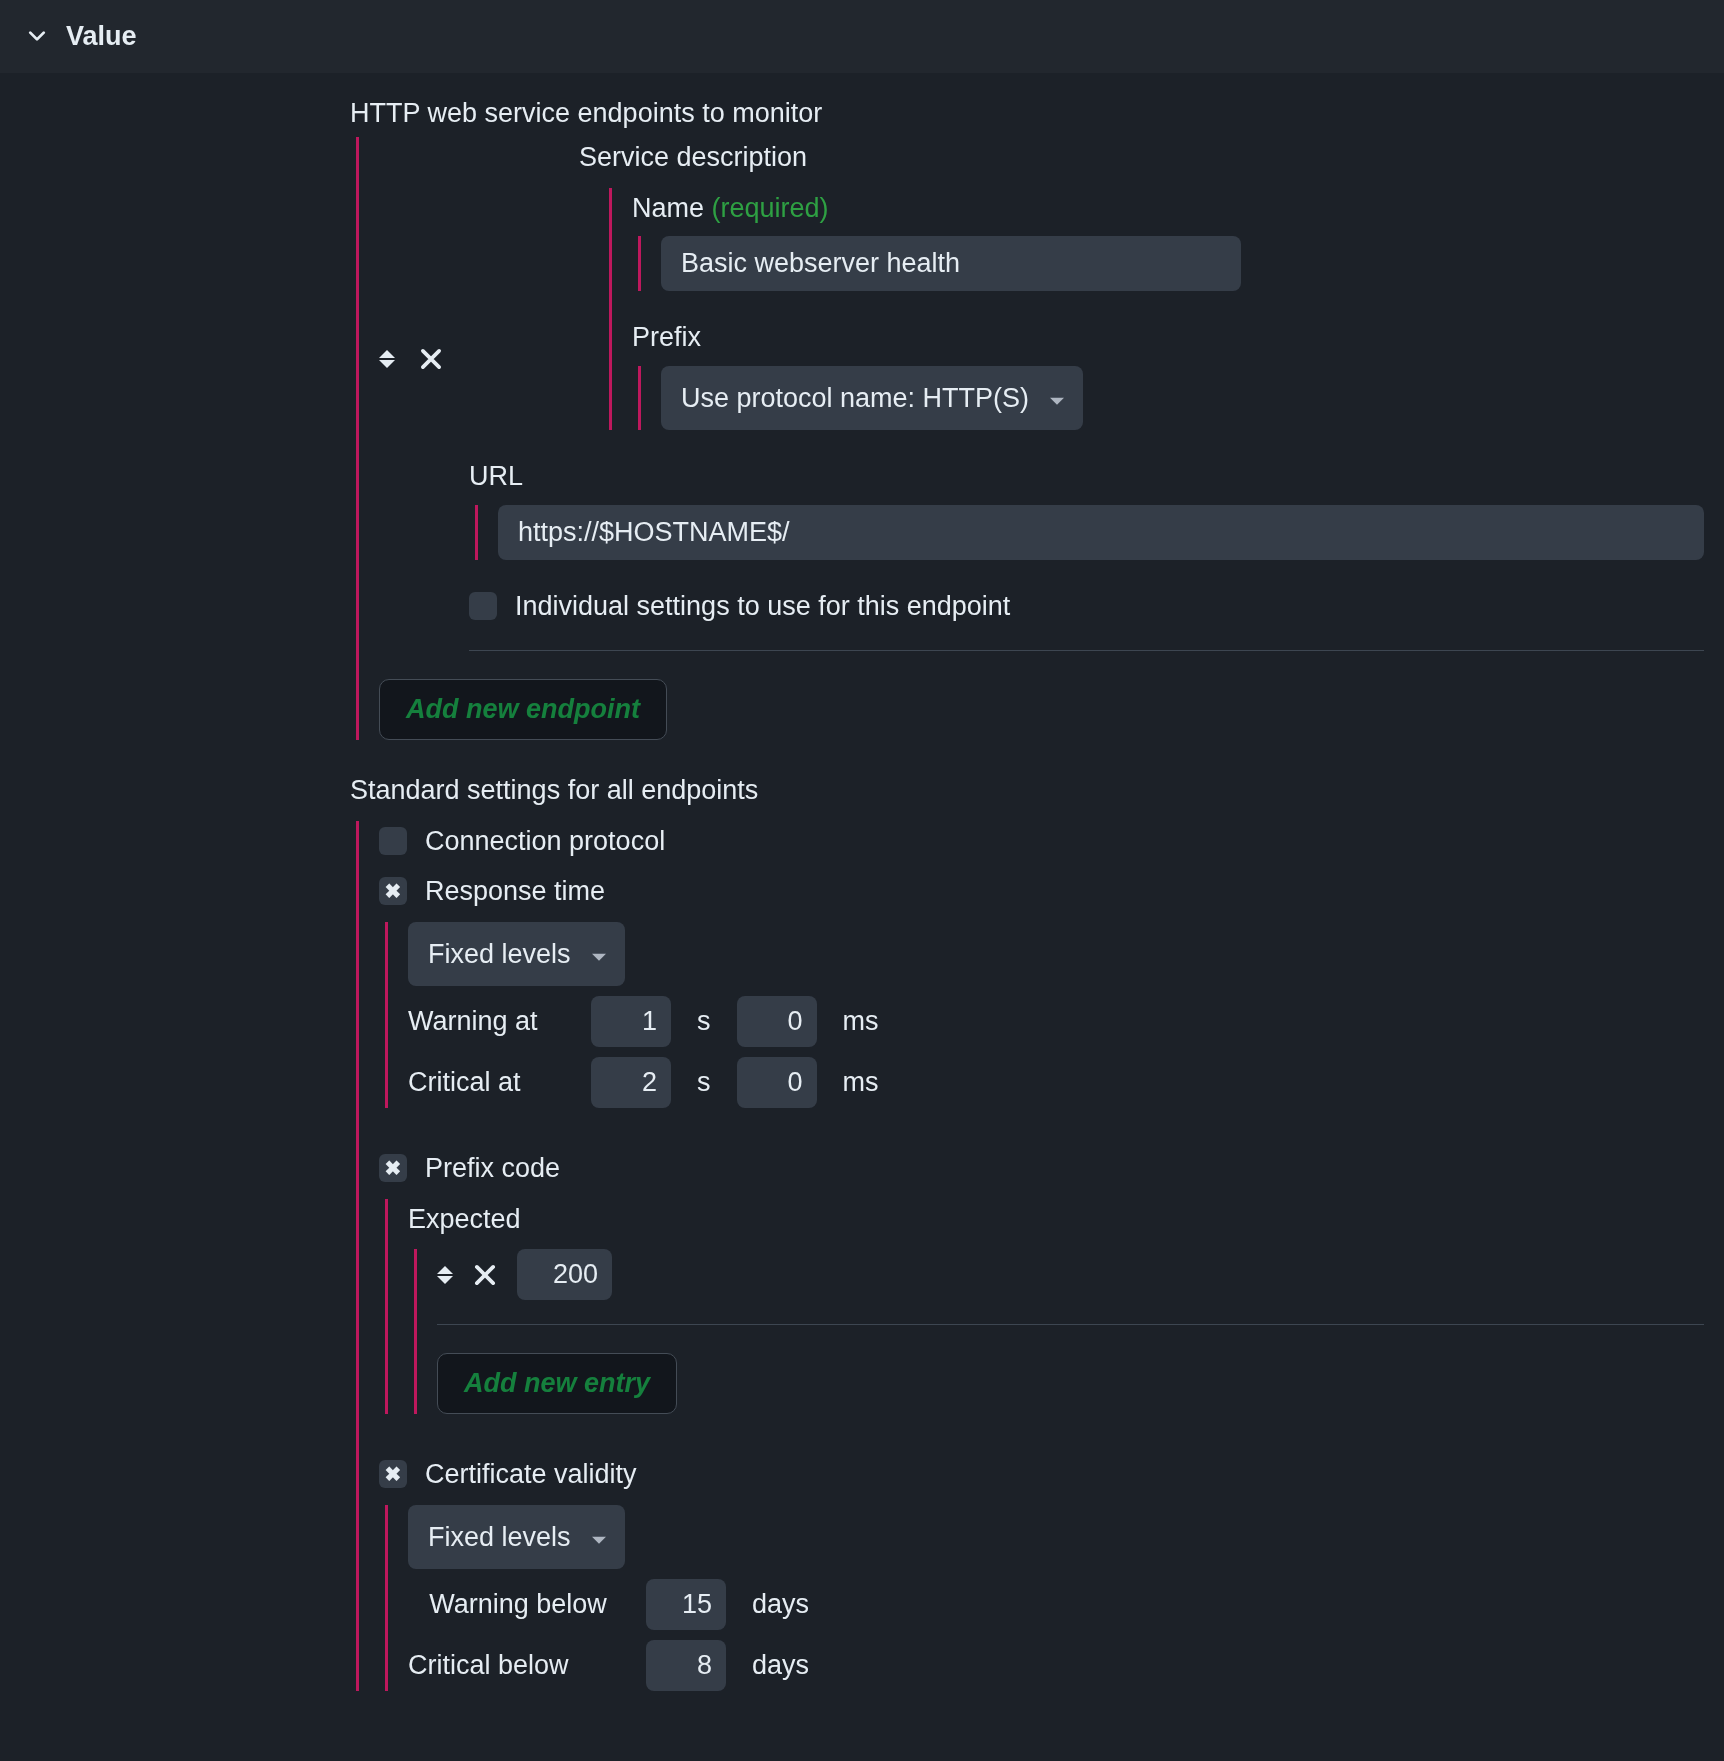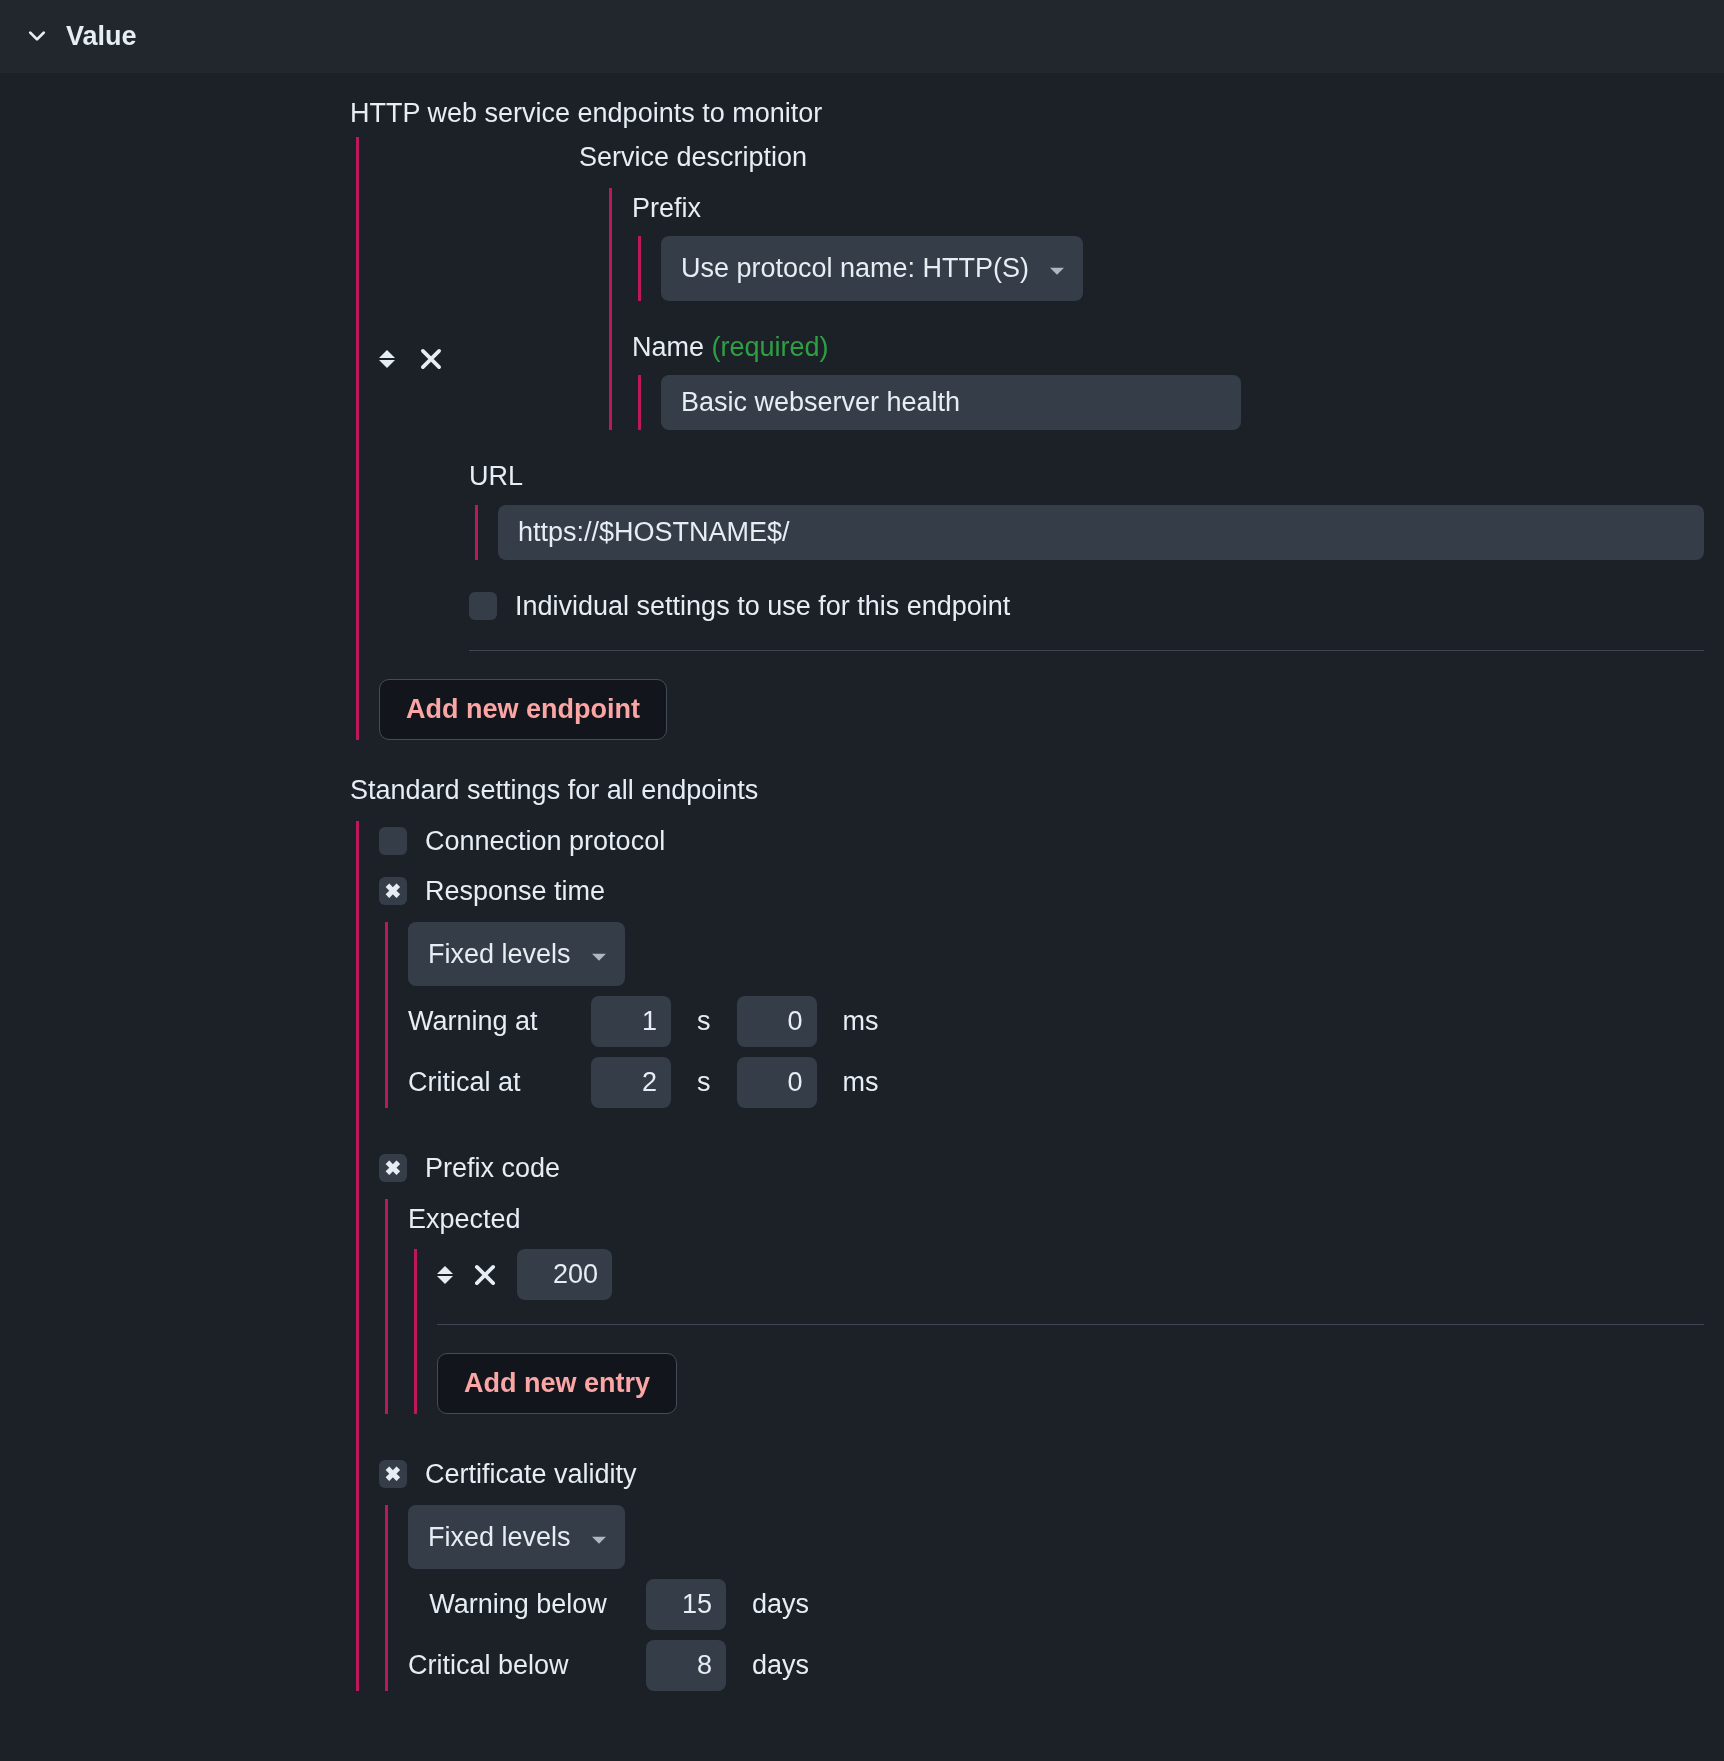--- a/index.html
+++ b/index.html
@@ -87,27 +87,28 @@
     cursor: pointer;
   }
   .checkbox.checked::before {
     content: "✖";
     color: #e6edf3;
     font-size: 20px;
     font-weight: 700;
   }
   .button {
     background: #12161c;
-    color: #fca5a5;
+    color: #15803d;
     border: 1px solid #444c56;
     border-radius: 10px;
     padding: 14px 26px;
     font-size: 27px;
     font-weight: 600;
     cursor: pointer;
+    font-style: italic;
   }
   .icon-btn {
     width: 28px; height: 28px;
     display: inline-flex;
     align-items: center;
     justify-content: center;
     cursor: pointer;
     color: #e6edf3;
   }
   .divider {
@@ -181,40 +182,40 @@
                 <path d="M3 3 L13 13 M13 3 L3 13" stroke="#e6edf3" stroke-width="2.3" stroke-linecap="round"></path>
               </svg>
           </span>
         </div>
 
         <div style="flex:1;">
           <div style="padding-left:110px;">
             <div class="label">Service description</div>
             <div class="indent-bar" style="margin-left:30px;">
               <div class="field-block">
+                <div class="label">
+                  <span>Name</span>
+                  <span class="required">(required)</span>
+                </div>
+                <div class="indent-bar" style="margin-top:8px;">
+                  <input class="input wide" value="Basic webserver health" style="">
+                </div>
+              </div>
+
+              <div class="field-block">
                 <div class="label">Prefix</div>
                 <div class="indent-bar" style="margin-top:8px;">
                   <div class="select">
                     <span>Use protocol name: HTTP(S)</span>
                     <span class="select-caret">
                       <svg class="caret-down-svg" viewBox="0 0 16 10">
                           <path d="M1 1 L8 8 L15 1 Z" fill="#aeb6c1"></path>
                         </svg>
                     </span>
                   </div>
-                </div>
-              </div>
-
-              <div class="field-block">
-                <div class="label">
-                  <span>Name</span>
-                  <span class="required">(required)</span>
-                </div>
-                <div class="indent-bar" style="margin-top:8px;">
-                  <input class="input wide" value="Basic webserver health" style="">
                 </div>
               </div>
             </div>
           </div>
 
           <div class="field-block">
             <div class="label">URL</div>
             <div class="indent-bar" style="margin-top:8px;">
               <input class="input full" value="https://$HOSTNAME$/" style="">
             </div>

